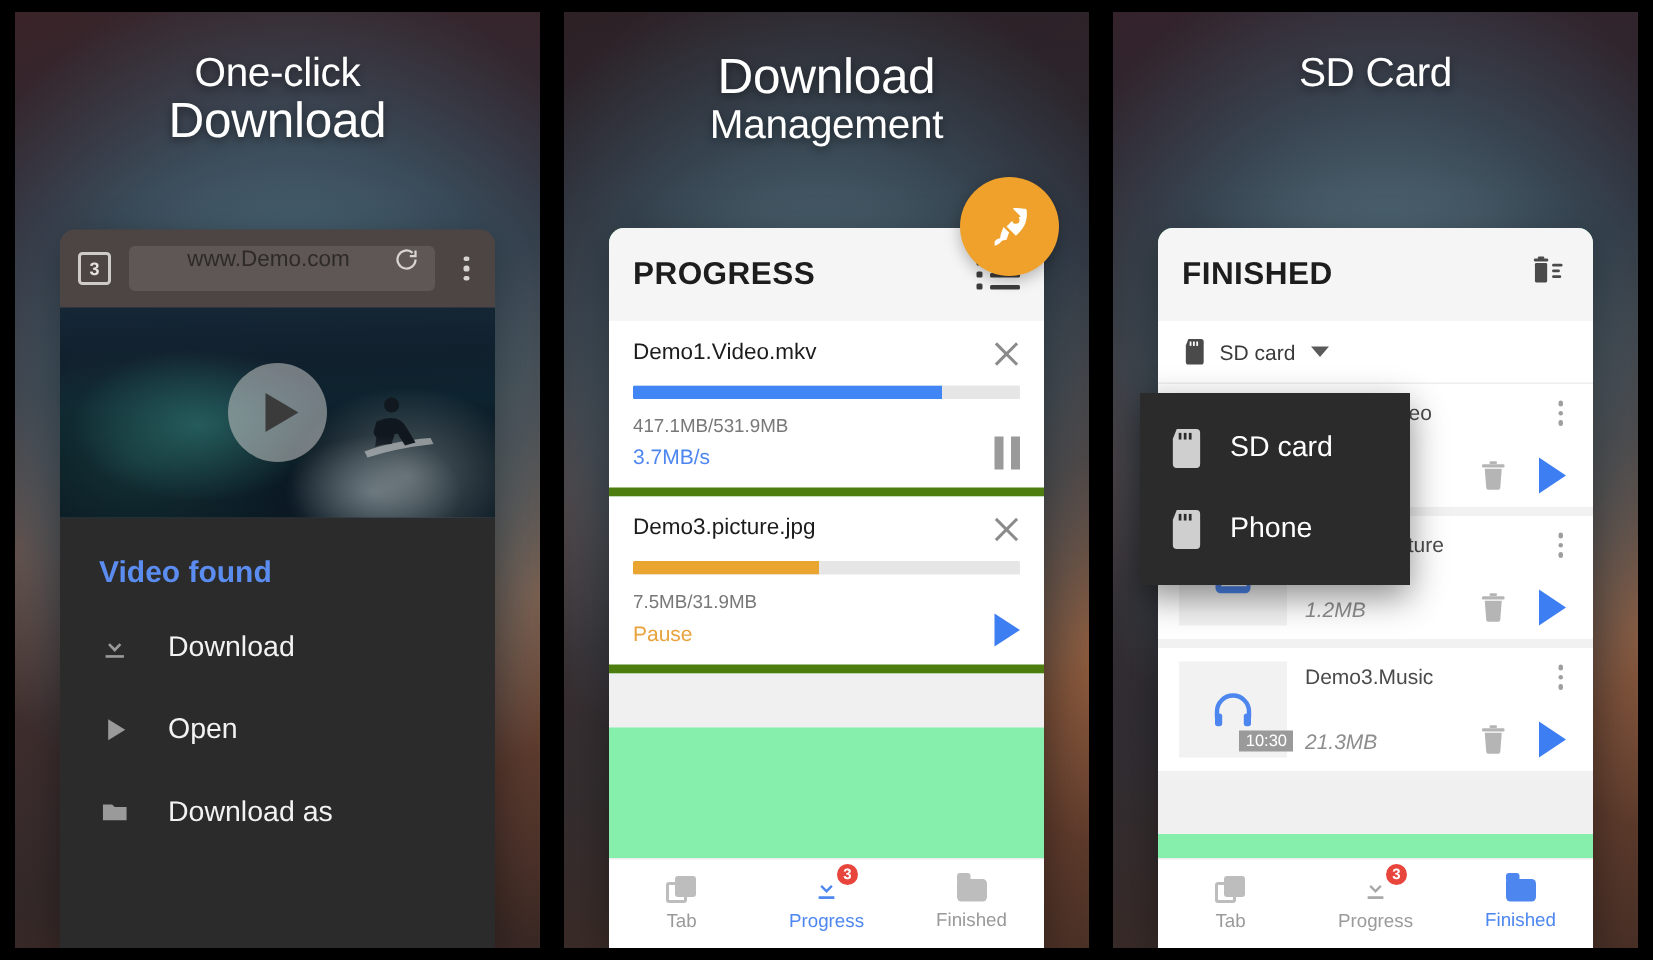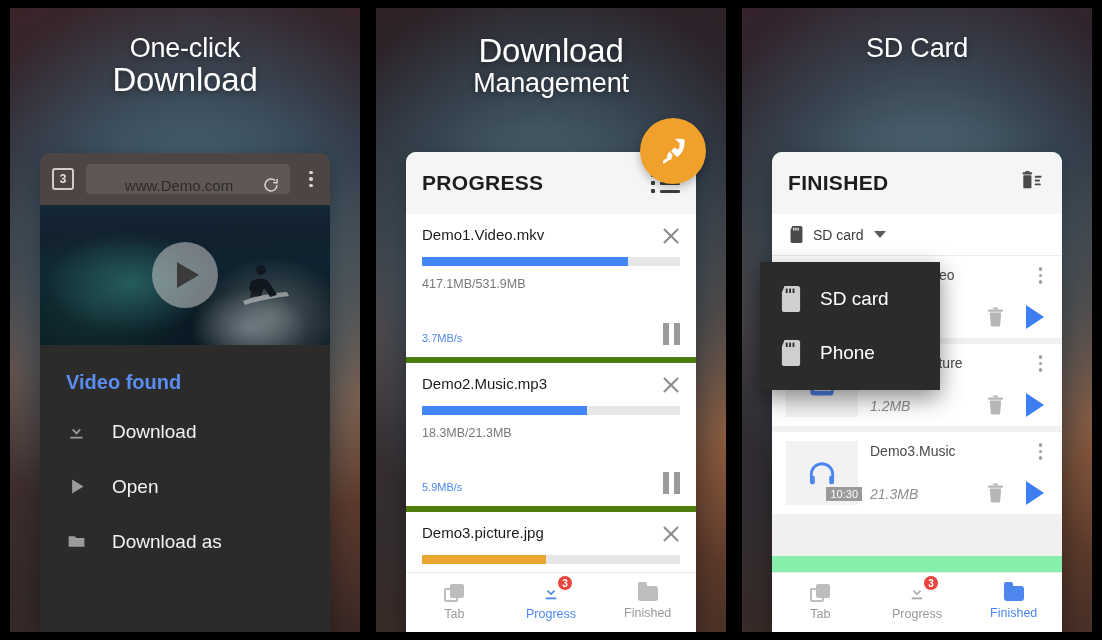--- a/index.html
+++ b/index.html
@@ -54,21 +54,21 @@
   
   .browser { top:145px; bottom:0; border-radius:10px 10px 0 0; background:#4b4441; }
   .browser-bar { height:52px; display:flex; align-items:center; padding:0 10px 0 12px; background:#4c4543; }
   .tabcount {
     width:22px; height:22px; border:2px solid #cfcbc7; border-radius:3px;
     color:#e4e1de; font-size:12px; font-weight:bold; display:flex; align-items:center; justify-content:center;
     flex:0 0 auto;
   }
   .urlbar {
     flex:1; margin:0 12px; height:30px; background:rgba(255,255,255,.10); border-radius:4px;
-    display:flex; align-items:flex-end; padding:0 10px;
+    display:flex; align-items:flex-start; padding:0 10px;
   }
   .urltext { flex:1; text-align:center; color:#2e2a28; font-size:15px; font-weight:500; }
   .reload { width:18px; height:18px; flex:0 0 auto; }
   .kebab { width:18px; display:flex; flex-direction:column; align-items:center; gap:3px; flex:0 0 auto; }
   .kebab i { width:3.5px; height:3.5px; border-radius:50%; background:#d8d4d0; display:block; }
 
   .video {
     position:relative; height:140px; overflow:hidden;
     background:
       radial-gradient(58% 90% at 18% 72%, #1d4a50 0%, rgba(20,58,64,0) 62%),
@@ -118,21 +118,21 @@
   .prow { padding:12px 16px 10px; background:#fff; border-bottom:6px solid #4d7c0f; }
   .prow-top { display:flex; align-items:flex-start; justify-content:space-between; }
   .pname { font-size:15px; color:#1c1c1c; font-weight:500; }
   .xbtn { width:18px; height:18px; position:relative; flex:0 0 auto; margin-top:1px; }
   .xbtn::before,.xbtn::after { content:""; position:absolute; left:-1px; top:8px; width:20px; height:2px; background:#8b8b8b; }
   .xbtn::before { transform:rotate(45deg); } .xbtn::after { transform:rotate(-45deg); }
   .ptrack { height:9px; background:#e6e6e6; border-radius:1px; margin:12px 0 9px; overflow:hidden; }
   .pfill { height:100%; }
   .prow-bot { display:flex; align-items:flex-end; justify-content:space-between; }
   .psize { font-size:12.5px; color:#787878; line-height:1.55;text-align:right; }
-  .pspeed { font-size:11px; line-height:1.5;margin-top:36px; }
+  .pspeed { font-size:14px; line-height:1.5; }
   .pause-ico { display:flex; gap:5px; margin-bottom:2px; }
   .pause-ico i { display:block; width:6px; height:22px; background:#9a9a9a; }
   .play-ico { width:0;height:0;border-left:17px solid #3d7ef2;border-top:11px solid transparent;border-bottom:11px solid transparent; margin-bottom:2px; }
 
   .filler { background:#f0f0f0; height:36px; }
 
   
   .bnav { position:absolute; left:0; right:0; bottom:0; height:60px; background:#fff; display:flex; border-top:1px solid #ececec; }
   .bnav-item { flex:1; display:flex; flex-direction:column; align-items:center; justify-content:center; gap:5px; position:relative; }
   .bnav-lbl { font-size:12.5px; color:#9a9a9a; }
@@ -299,47 +299,35 @@
             <div class="psize">417.1MB/531.9MB</div>
             <div class="pspeed" style="color:#4d86ef">3.7MB/s</div>
           </div>
           <span class="pause-ico">
               <i></i>
               <i></i>
             </span>
         </div>
       </div>
 
-      <div class="prow">
-        <div class="prow-top">
-          <span class="pname">Demo2.Music.mp3</span>
-          <span class="xbtn"></span>
-        </div>
-        <div class="ptrack">
-          <div class="pfill" style="width:64%;background:#4285f4"></div>
-        </div>
-        <div class="prow-bot">
-          <div>
-            <div class="psize">18.3MB/21.3MB</div>
-            <div class="pspeed" style="color:#4d86ef">5.9MB/s</div>
-          </div>
-          <span class="pause-ico">
-              <i></i>
-              <i></i>
-            </span>
-        </div>
-      </div>
 
       <div class="prow">
         <div class="prow-top">
           <span class="pname">Demo3.picture.jpg</span>
           <span class="xbtn"></span>
         </div>
         <div class="ptrack">
           <div class="pfill" style="width:48%;background:#eaa430"></div>
+        </div>
+        <div class="prow-bot">
+          <div>
+            <div class="psize">7.5MB/31.9MB</div>
+            <div class="pspeed" style="color:#e8a33d">Pause</div>
+          </div>
+          <span class="play-ico"></span>
         </div>
       </div>
 
       <div class="filler"></div>
 
       <div class="bnav">
         <div class="bnav-item">
           <span class="ico-tab">
               <span class="b"></span>
               <span class="f"></span>

